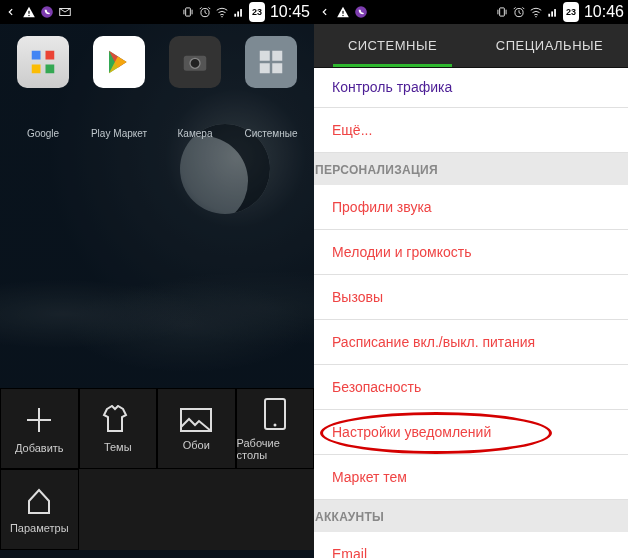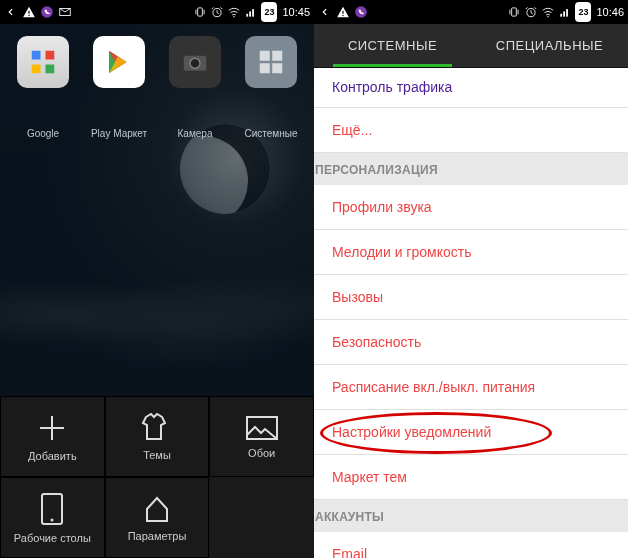--- a/index.html
+++ b/index.html
@@ -9,41 +9,41 @@
 .screen-left { background: linear-gradient(180deg, #1a2530 0%, #0d1820 50%, #0a1015 100%); }
 .screen-right { background: #fff; }
 
 
 .status-bar { height: 24px; background: #000; color: #fff; display: flex; align-items: center; justify-content: space-between; padding: 0 4px; font-size: 11px; }
 .status-left { display: flex; align-items: center; gap: 4px; }
 .status-right { display: flex; align-items: center; gap: 3px; }
 .status-icon { width: 14px; height: 14px; display: inline-flex; align-items: center; justify-content: center; }
 .status-icon svg { width: 14px; height: 14px; fill: #fff; }
 .badge { background: #fff; color: #000; font-size: 9px; font-weight: bold; padding: 4px 3px; border-radius: 4px; line-height: 12px; }
-.time { font-size: 11px; font-weight: 500; margin-left: 2px; }
+.time { font-size: 16px; font-weight: 500; margin-left: 2px; }
 
 
 .wallpaper { position: absolute; top: 24px; left: 0; right: 0; bottom: 0; background: radial-gradient(circle at 75% 25%, rgba(180,200,210,0.35) 0%, rgba(30,45,60,0.8) 15%, rgba(15,30,45,0.95) 40%); }
 .moon { position: absolute; top: 100px; left: 180px; width: 90px; height: 90px; border-radius: 50%; background: radial-gradient(circle at 65% 35%, #d8e4e8 0%, #a8b8c0 70%, #607080 100%); box-shadow: inset -22px 12px 0 0 rgba(10,20,30,1); opacity: 0.55; }
 .clouds { position: absolute; top: 230px; left: 0; right: 0; height: 120px; background: radial-gradient(ellipse at 20% 50%, rgba(60,75,85,0.5) 0%, transparent 40%), radial-gradient(ellipse at 60% 60%, rgba(55,70,80,0.45) 0%, transparent 45%), radial-gradient(ellipse at 85% 45%, rgba(50,65,75,0.4) 0%, transparent 40%); }
 .dim-overlay { position: absolute; inset: 0; background: rgba(0,0,0,0.35); }
 
 .app-row { position: absolute; top: 36px; left: 8px; right: 8px; display: flex; justify-content: space-between; }
 .app-icon { width: 70px; display: flex; flex-direction: column; align-items: center; gap: 4px; }
 .app-icon .icon-box { width: 52px; height: 52px; border-radius: 10px; display: flex; align-items: center; justify-content: center; }
 .app-icon .label { color: #bfc7cc; font-size: 10px; text-align: center; white-space: nowrap; overflow: hidden; text-overflow: ellipsis; width: 100%; margin-top: 36px; }
 .icon-google { background: linear-gradient(#e8e8e8,#ccc); }
 .icon-play { background: #fff; }
 .icon-camera { background: #333; }
 .icon-other { background: #7d8a93; }
 
 .icon-google svg, .icon-play svg, .icon-camera svg, .icon-other svg { width: 30px; height: 30px; }
 
 
-.bottom-grid { position: absolute; bottom: 0; left: 0; right: 0; height: 162px; background: #1a1a1a; display: grid; grid-template-columns: repeat(3, 1fr); grid-template-rows: repeat(2, 1fr); }
+.bottom-grid { position: absolute; bottom: 8px; left: 0; right: 0; height: 162px; background: #1a1a1a; display: grid; grid-template-columns: repeat(4, 1fr); grid-template-rows: repeat(2, 1fr); }
 .grid-cell { border: 1px solid #000; display: flex; flex-direction: column; align-items: center; justify-content: center; gap: 6px; position: relative; }
 .grid-cell svg { stroke: #ddd; fill: none; stroke-width: 2; }
 .grid-label { color: #ccc; font-size: 11px; }
 
 .red-circle-left { position: absolute; width: 62px; height: 54px; border: 3px solid #d40000; border-radius: 50%; pointer-events: none; }
 
 
 .tabs { height: 44px; background: #2a2a2a; display: flex; border-bottom: 1px solid #111; }
 .tab { flex: 1; display: flex; align-items: center; justify-content: center; color: #ddd; font-size: 13px; letter-spacing: 0.5px; position: relative; }
 .tab.active::after { content: ""; position: absolute; bottom: 0; left: 12%; right: 12%; height: 3px; background: #2eb82e; }
@@ -267,22 +267,22 @@
     </div>
 
     <div class="list">
       <div class="list-item cut-top"><span>Контроль трафика</span></div>
       <div class="list-item"><span>Ещё...</span></div>
 
       <div class="section-header">ПЕРСОНАЛИЗАЦИЯ</div>
       <div class="list-item"><span>Профили звука</span></div>
       <div class="list-item"><span>Мелодии и громкость</span></div>
       <div class="list-item"><span>Вызовы</span></div>
+      <div class="list-item"><span>Расписание вкл./выкл. питания</span></div>
       <div class="list-item"><span>Безопасность</span></div>
-      <div class="list-item"><span>Расписание вкл./выкл. питания</span></div>
       <div class="list-item" style="position:relative;">
         <span>Настройки уведомлений</span>
         <div class="red-circle-right"></div>
       </div>
       <div class="list-item"><span>Маркет тем</span></div>
 
       <div class="section-header">АККАУНТЫ</div>
       <div class="list-item"><span>Email</span></div>
 
     </div>

